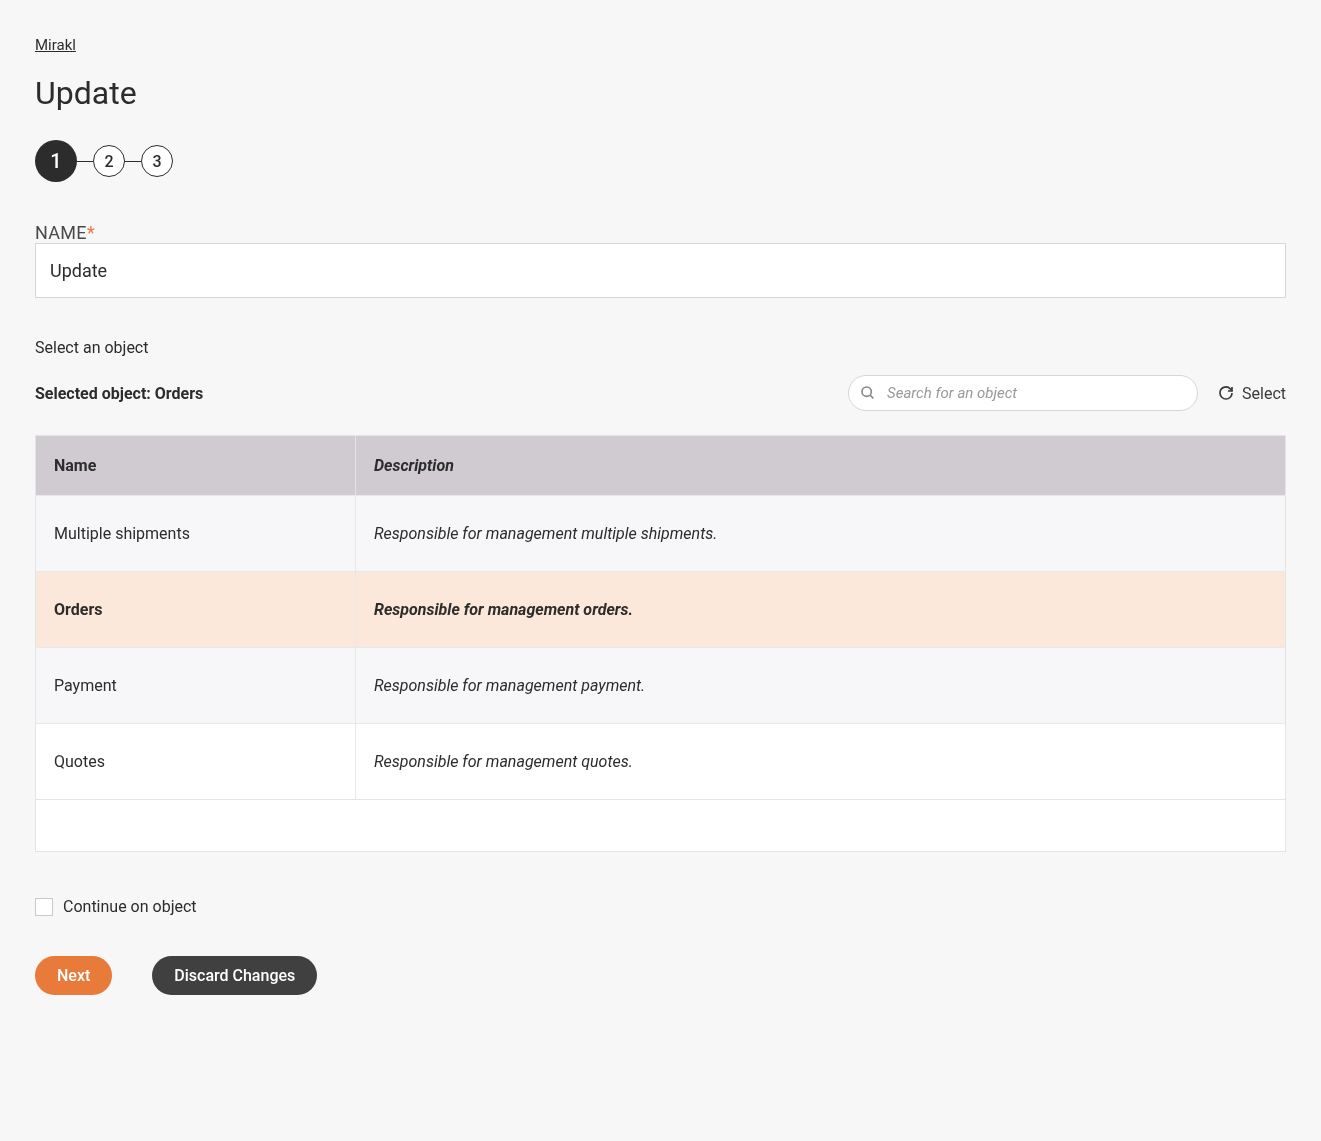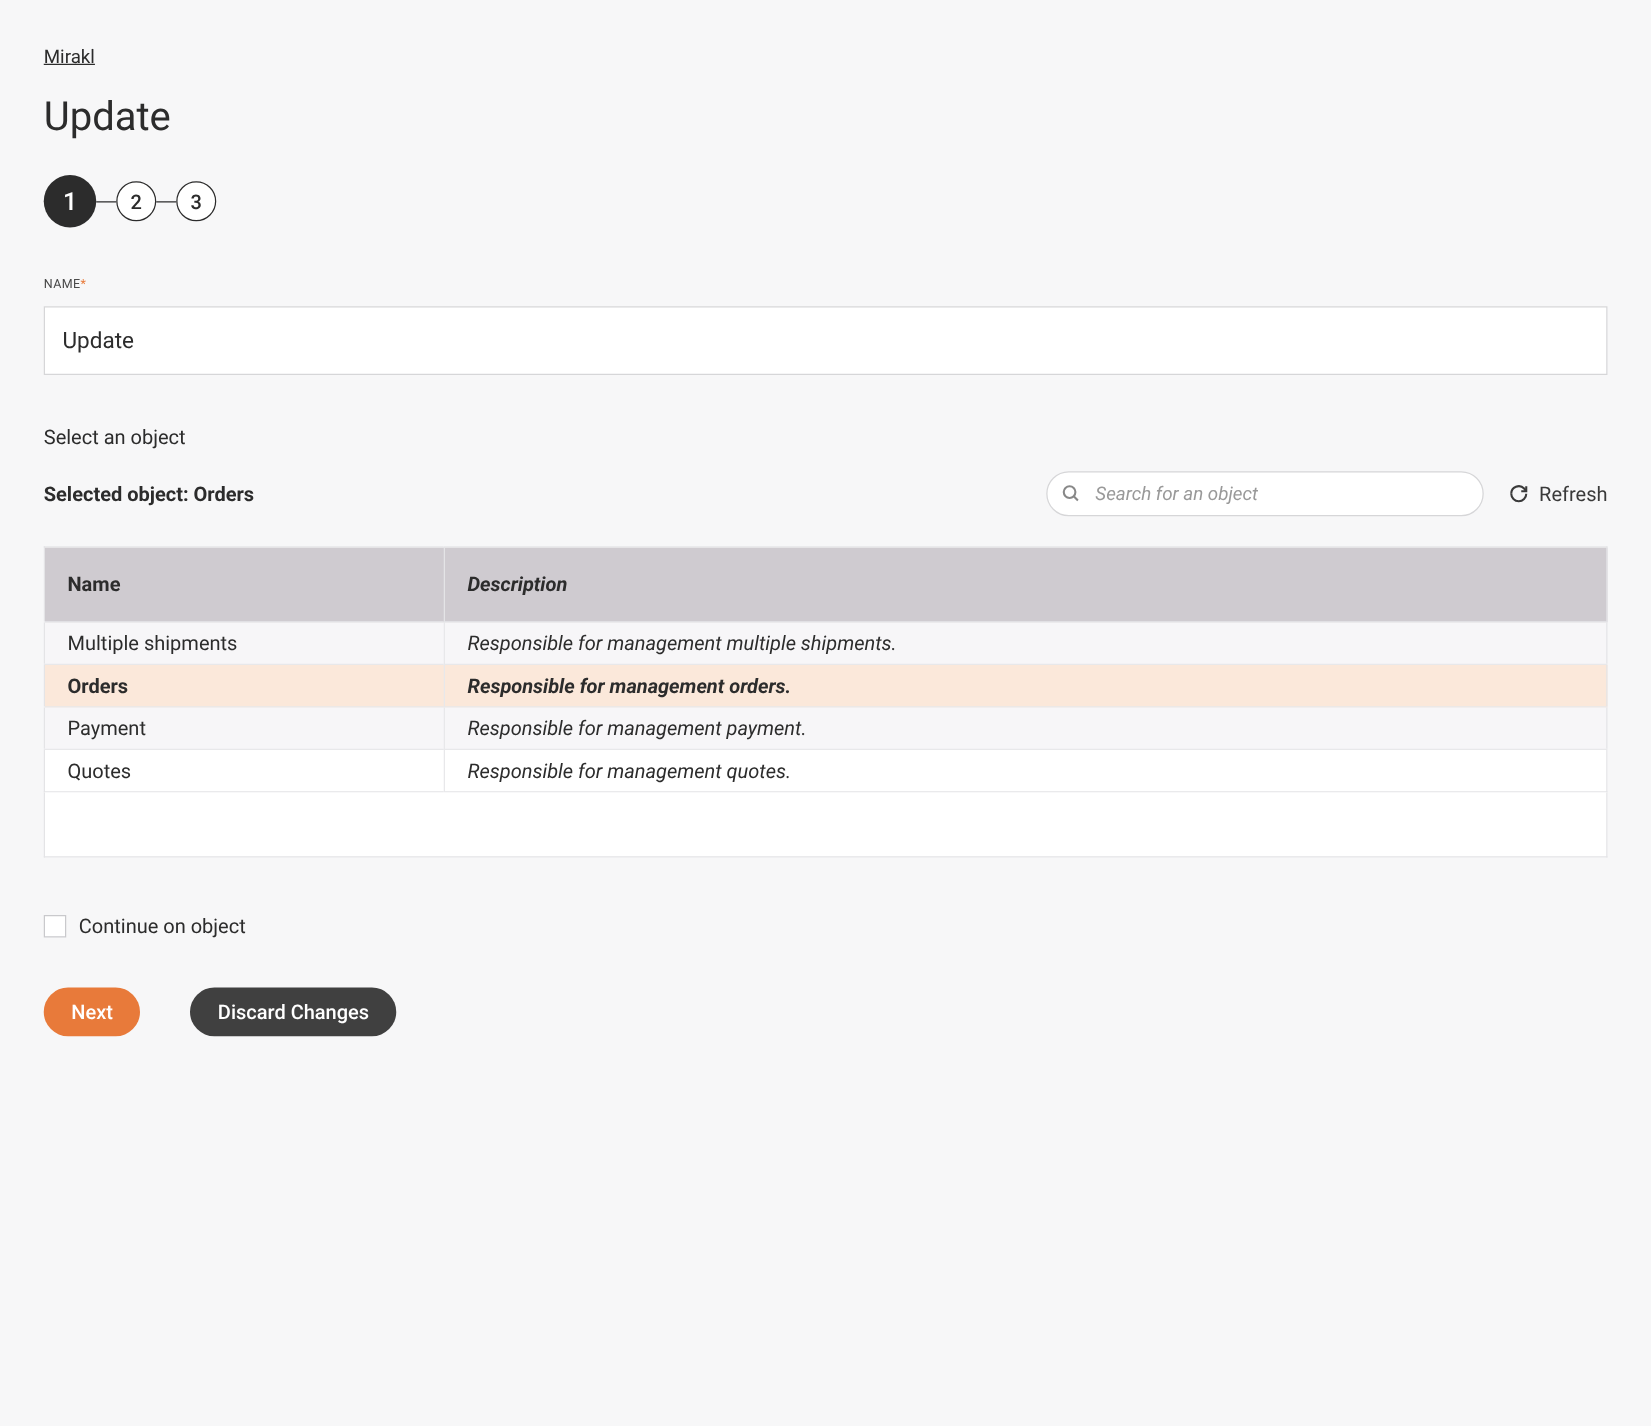--- a/index.html
+++ b/index.html
@@ -50,24 +50,24 @@
       color: #fff;
       font-size: 20px;
       border: none;
     }
     .step-connector {
       width: 16px;
       height: 1px;
       background: #2c2c2c;
     }
     .field-label {
-      font-size: 10px;
+      font-size: 18px;
       letter-spacing: 0.3px;
       color: #4a4a4a;
-      margin-bottom: 12px;
+      margin-bottom: 0;
       display: block;
     }
     .required-star {
       color: #e87a3a;
     }
     .name-input {
       width: 100%;
       padding: 16px 14px;
       font-size: 18px;
       border: 1px solid #d6d6d8;
@@ -150,21 +150,21 @@
       padding: 20px 18px;
       font-weight: 700;
       font-size: 16px;
       color: #2c2c2c;
       border-right: 1px solid #e4e4e6;
     }
     .object-table th:first-child {
       width: 320px;
     }
     .object-table td {
-      padding: 7px 18px;
+      padding: 28px 18px;
       border-top: 1px solid #e8e8ea;
       border-right: 1px solid #e8e8ea;
       font-size: 16px;
       color: #2c2c2c;
     }
     .object-table tr:nth-child(odd) td {
       background: #f7f6f8;
     }
     .object-table tr:nth-child(even) td {
       background: #fff;
@@ -258,21 +258,21 @@
         <line x1="20" y1="20" x2="15" y2="15"></line>
       </svg>
       <input type="text" class="search-input" placeholder="Search for an object" style="">
     </div>
     <button class="refresh-btn">
       <svg class="refresh-icon" viewBox="0 0 24 24" fill="none" stroke="currentColor" stroke-width="2.5">
         <path d="M21 3v6h-6"></path>
         <path d="M3 12a9 9 0 0 1 15.5-6.3L21 9"></path>
         <path d="M21 12a9 9 0 0 1-9 9 9 9 0 0 1-9-9"></path>
       </svg>
-      <span>Refresh</span>
+      <span>Select</span>
     </button>
   </div>
 </div>
 
 <table class="object-table">
   <thead>
     <tr>
       <th>Name</th>
       <th>Description</th>
     </tr>

